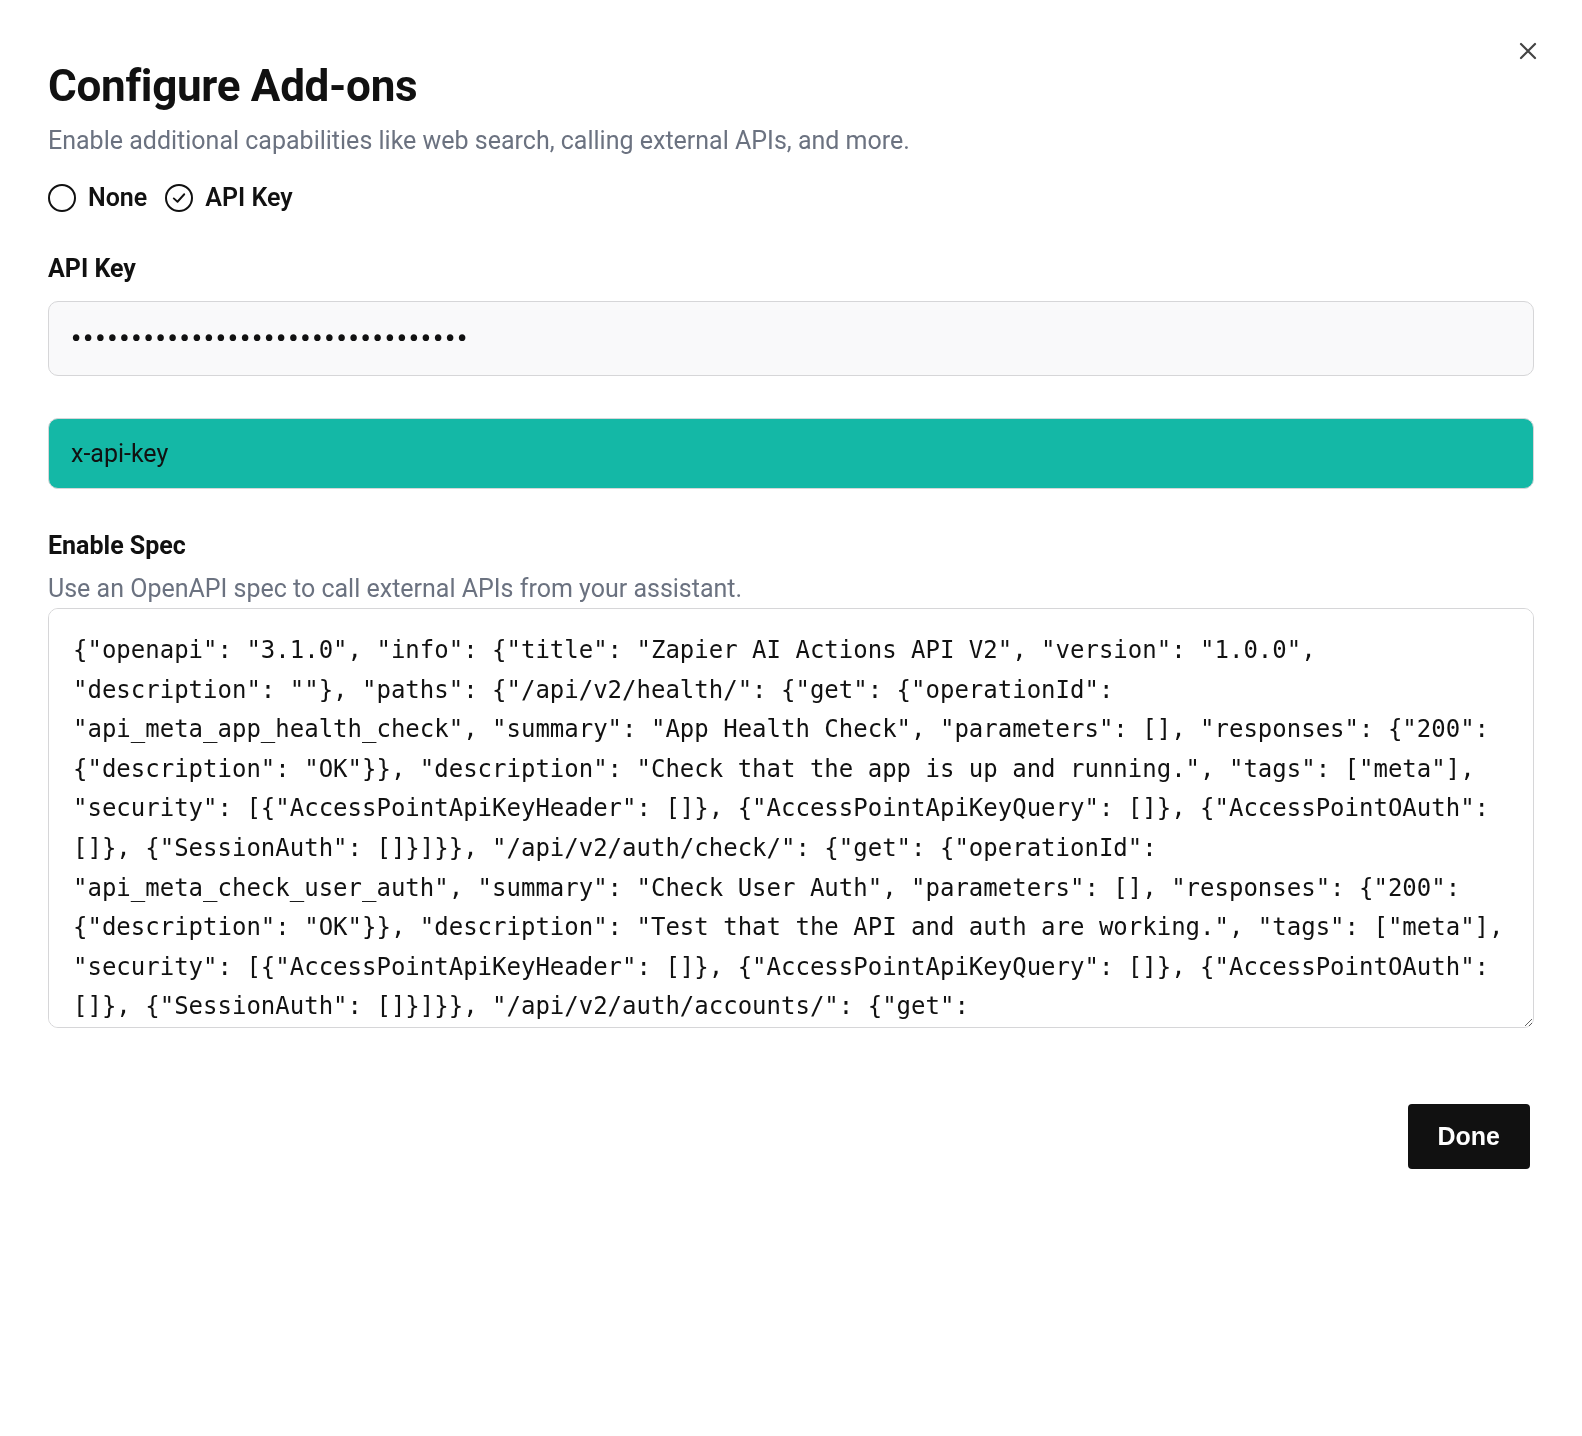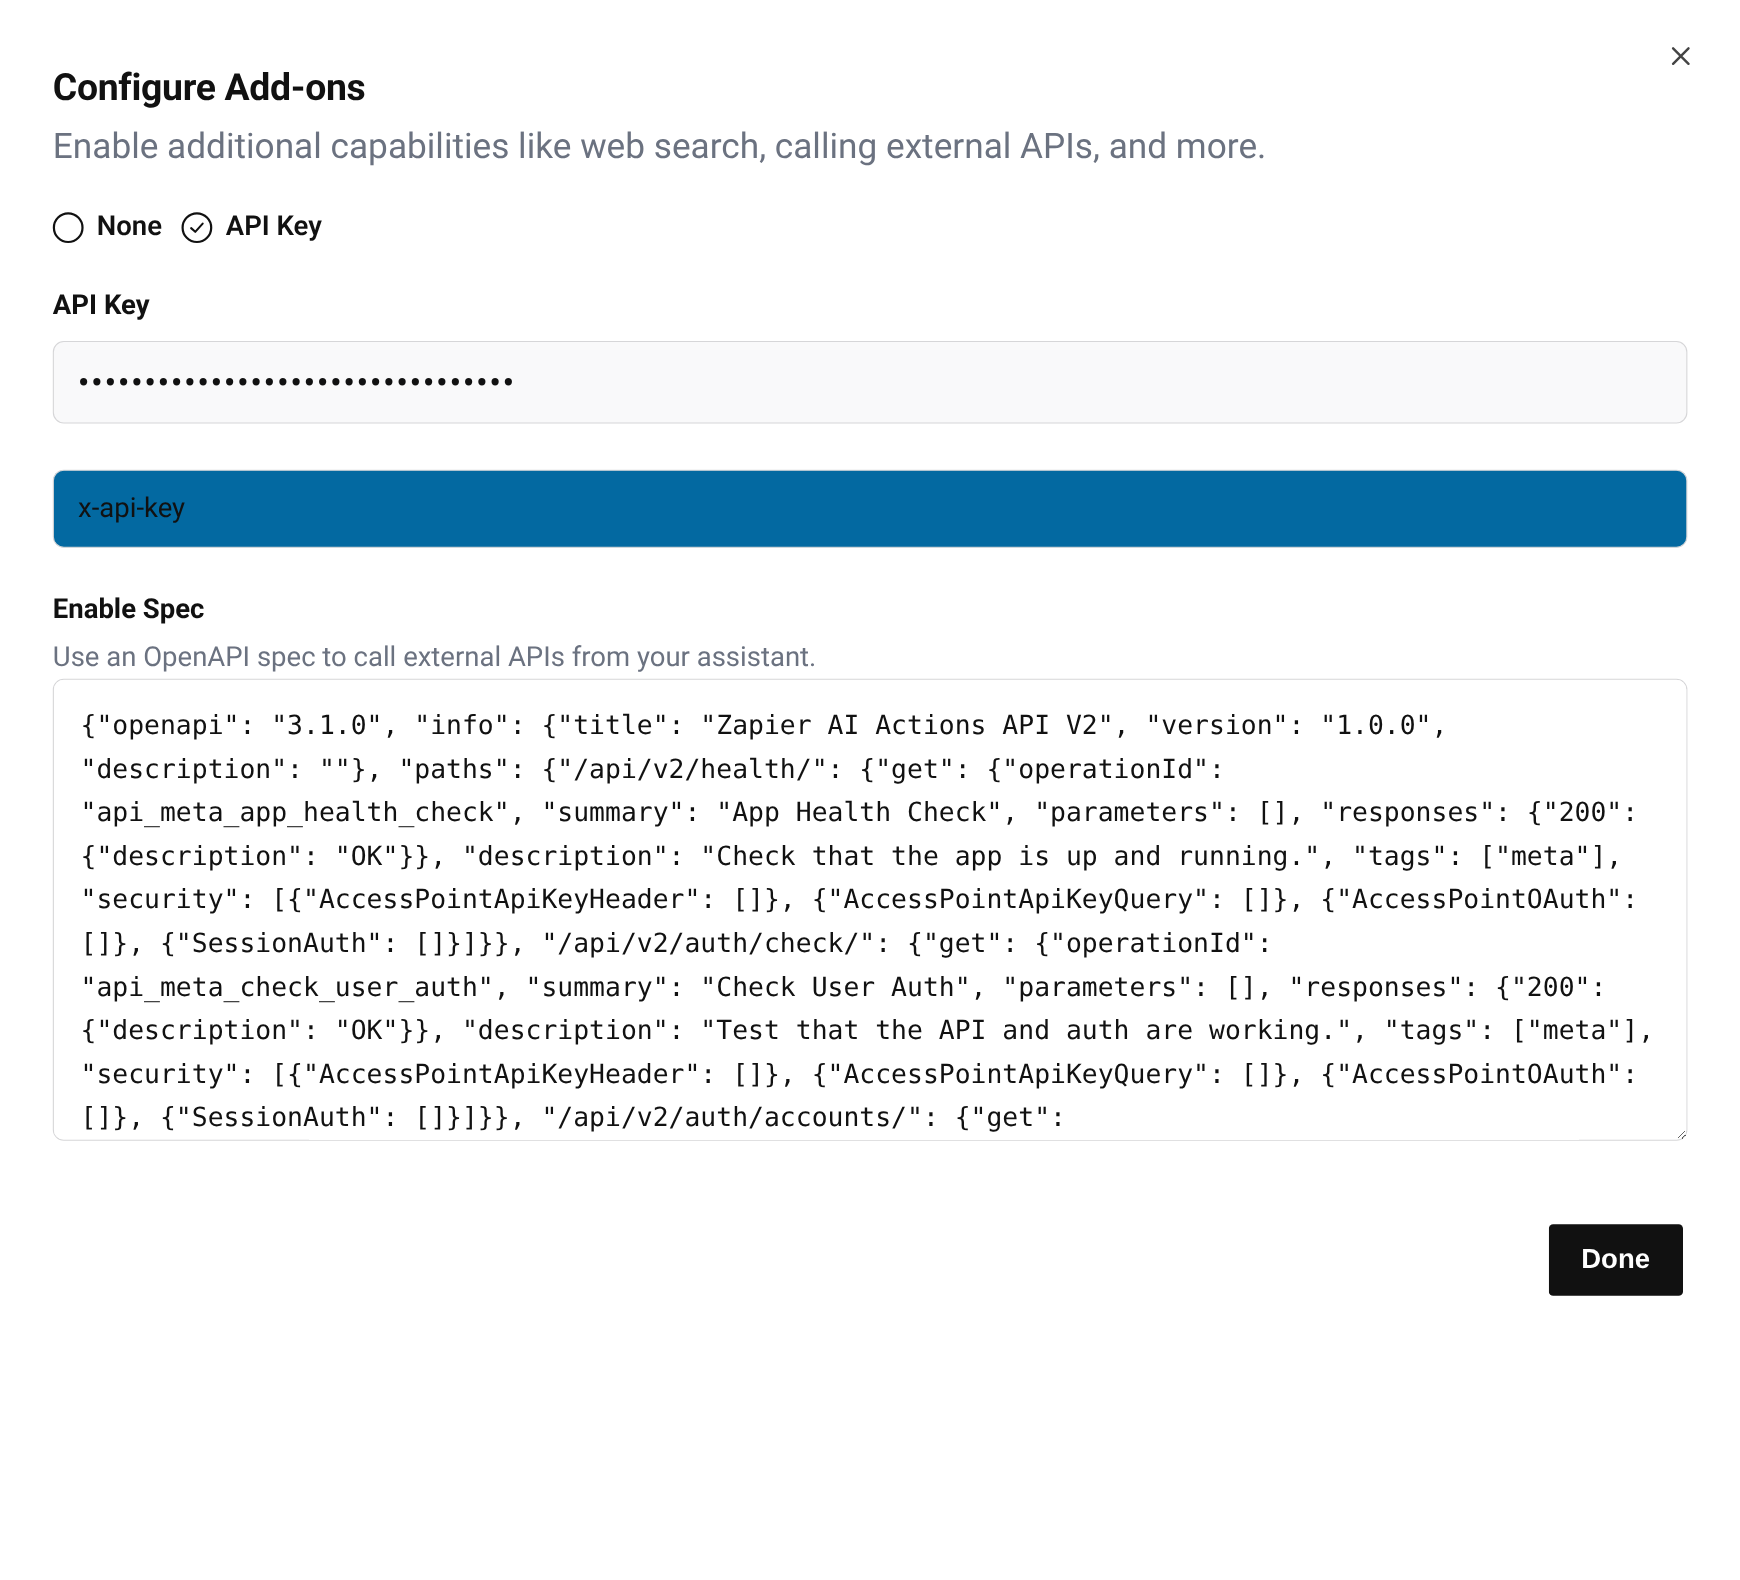--- a/index.html
+++ b/index.html
@@ -25,29 +25,29 @@
     display: flex;
     align-items: center;
     justify-content: center;
     cursor: pointer;
     background: none;
     border: none;
     padding: 0;
   }
   .close-btn svg { width: 24px; height: 24px; stroke: #444; stroke-width: 2.2; }
   h1.title {
-    font-size: 34px;
+    font-size: 44px;
     font-weight: 700;
     margin: 12px 0 14px 0;
     letter-spacing: -0.3px;
   }
   .subtitle {
-    font-size: 32px;
+    font-size: 25px;
     color: #6b7280;
-    margin: 0 0 40px 0;
+    margin: 0 0 28px 0;
   }
   .radio-row {
     display: flex;
     align-items: center;
     gap: 18px;
     margin-bottom: 40px;
     flex-wrap: wrap;
   }
   .radio-option {
     display: inline-flex;
@@ -75,21 +75,21 @@
     font-size: 25px;
     font-weight: 700;
     margin: 0 0 18px 0;
   }
   .text-input {
     width: 100%;
     font-size: 25px;
     padding: 20px 22px;
     border: 1px solid #d6d6d8;
     border-radius: 10px;
-    background: #0369a1;
+    background: #14b8a6;
     outline: none;
     font-family: inherit;
     color: #111;
   }
   .text-input.password {
     background: #f9f9fa;
     letter-spacing: 2px;
     font-size: 28px;
     font-weight: 700;
   }

